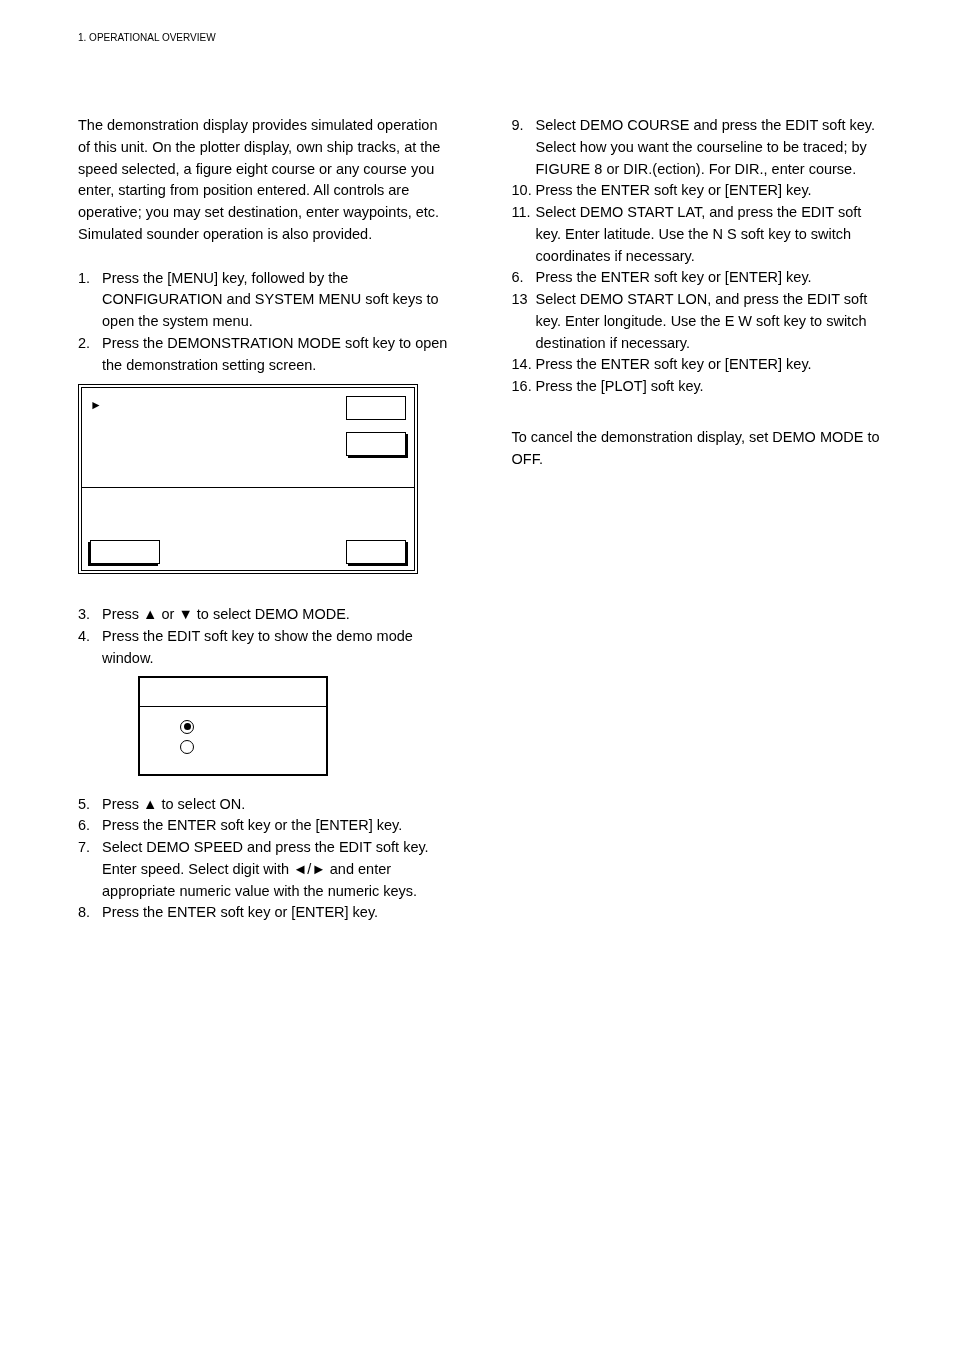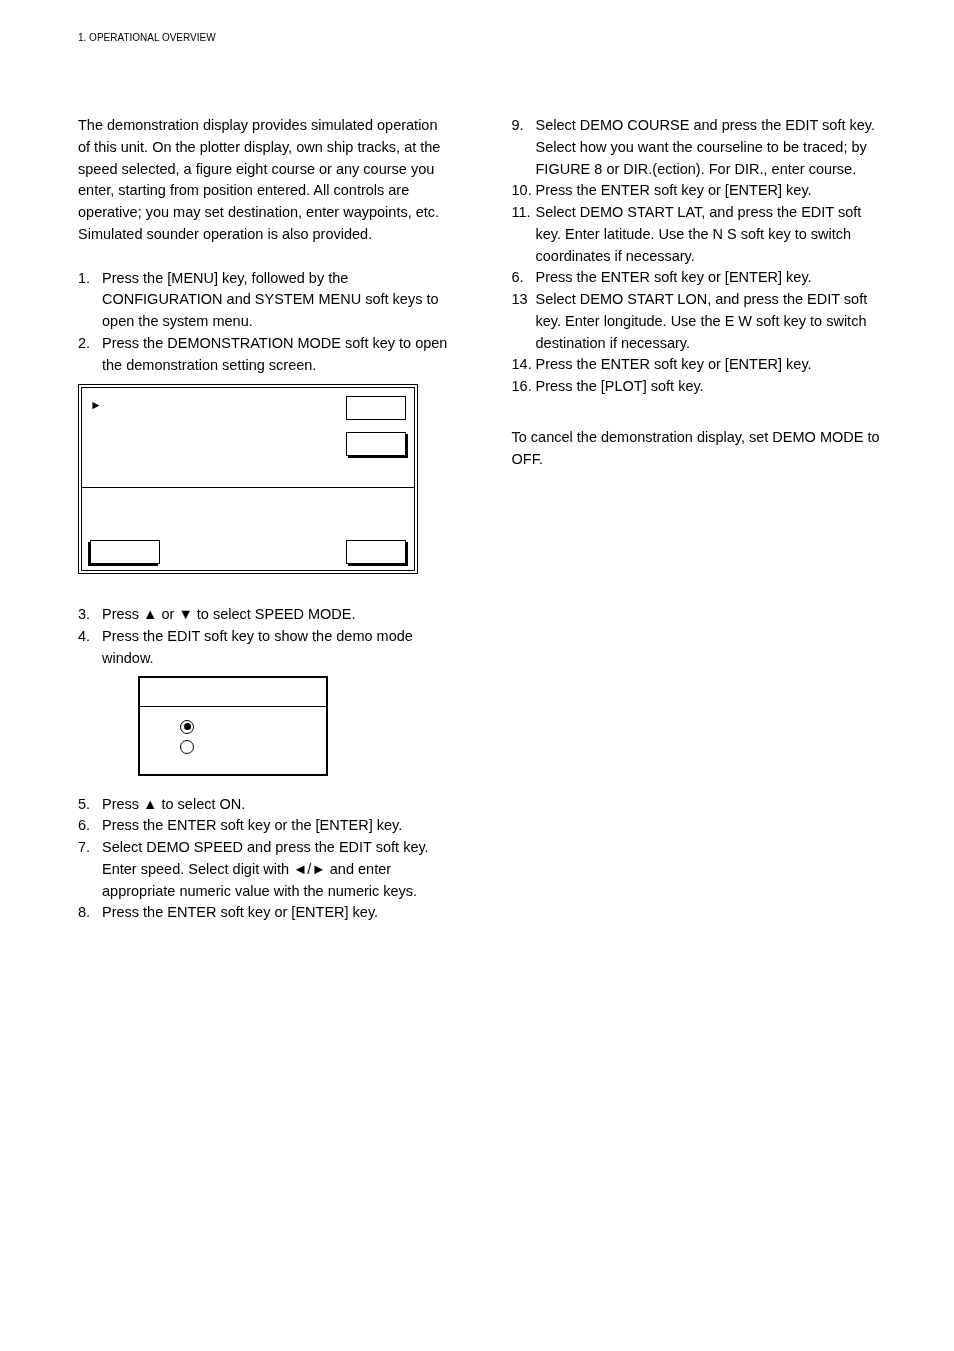--- a/index.html
+++ b/index.html
@@ -122,21 +122,21 @@
         <div class="btn-upper-right"></div>
         <div class="btn-mid-right"></div>
       </div>
       <div class="btn-bottom-left"></div>
       <div class="btn-bottom-right"></div>
     </div>
 
     <div class="ol-list">
       <div>
         <div class="num">3.</div>
-        <div class="txt">Press ▲ or ▼ to select SPEED MODE.</div>
+        <div class="txt">Press ▲ or ▼ to select DEMO MODE.</div>
       </div>
       <div>
         <div class="num">4.</div>
         <div class="txt">Press the EDIT soft key to show the demo mode window.</div>
       </div>
     </div>
 
     <div class="figure2">
       <div class="topline"></div>
       <div class="radio-filled"></div>

